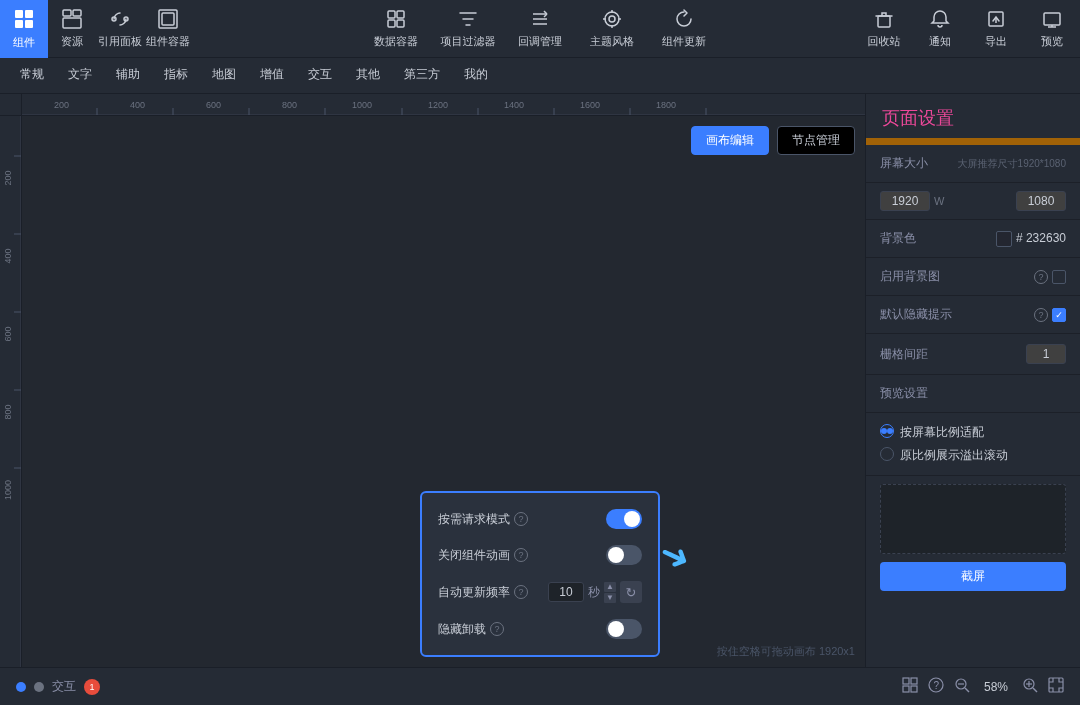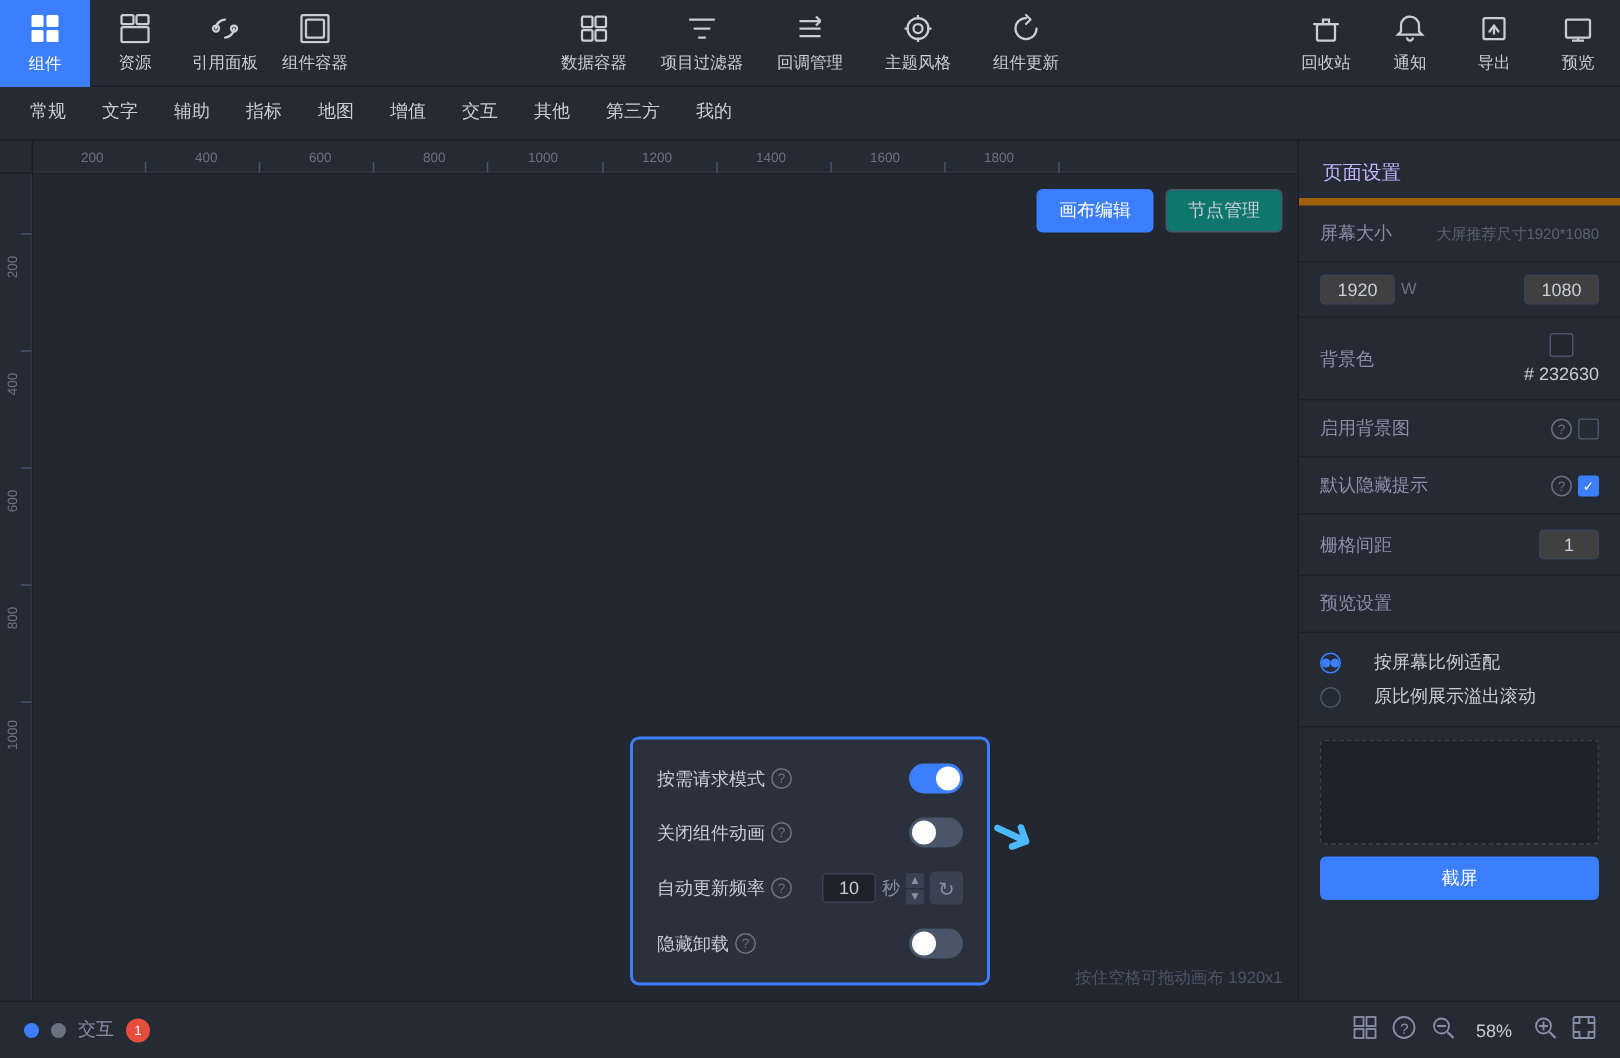--- a/index.html
+++ b/index.html
@@ -29,21 +29,21 @@
       display: flex;
       align-items: center;
       height: 100%;
     }
 
     .toolbar-item {
       display: flex;
       flex-direction: column;
       align-items: center;
       justify-content: center;
-      width: 60px;
+      width: 48px;
       height: 58px;
       cursor: pointer;
       color: #c8cdd6;
       font-size: 11px;
       gap: 2px;
     }
 
     .toolbar-item:first-child {
       background: #3b7eff;
       color: #fff;
@@ -141,21 +141,21 @@
     .canvas-controls {
       position: absolute;
       top: 32px;
       right: 10px;
       display: flex;
       gap: 8px;
       z-index: 10;
     }
 
     .canvas-btn {
-      background: #0f766e;
+      background: #000000;
       border: 1px solid #4a5568;
       color: #c8cdd6;
       padding: 5px 14px;
       border-radius: 4px;
       cursor: pointer;
       font-size: 12px;
     }
 
     .canvas-btn.active {
       background: #3b7eff;
@@ -170,24 +170,24 @@
       right: 0;
       width: 215px;
       bottom: 0;
       background: #252b35;
       border-left: 1px solid #1a1f28;
       overflow-y: auto;
     }
 
     .panel-title {
       padding: 12px 16px 8px;
-      font-size: 13px;
-      color: #c4b5fd;
+      font-size: 18px;
+      color: #ec4899;
       font-weight: 500;
-      border-bottom: 5px solid #a16207;
+      border-bottom: 7px solid #a16207;
     }
 
     .panel-section {
       padding: 10px 14px;
       display: flex;
       align-items: center;
       justify-content: space-between;
       border-bottom: 1px solid #1c2028;
     }
 
@@ -240,23 +240,22 @@
     .color-swatch {
       width: 16px;
       height: 16px;
       border-radius: 2px;
       border: 1px solid #4a5568;
       display: inline-block;
     }
 
     .color-input-row {
       display: flex;
-      align-items: center;
+      align-items: flex-start;
       gap: 4px;
-      flex-direction: column;
     }
 
     .checkbox-custom {
       width: 14px;
       height: 14px;
       border: 1px solid #4a5568;
       border-radius: 2px;
       background: transparent;
       display: flex;
       align-items: center;
@@ -287,22 +286,21 @@
     .radio-custom.checked::after {
       content: '';
       width: 6px;
       height: 6px;
       border-radius: 50%;
       background: #3b7eff;
     }
 
     .radio-row {
       display: flex;
-      align-items: center;
-      gap: 22px;
+      gap: 6px;
       padding: 3px 0;
       cursor: pointer;
     }
 
     .preview-options {
       padding: 8px 14px;
       border-bottom: 1px solid #1c2028;
     }
 
     .cover-area {

